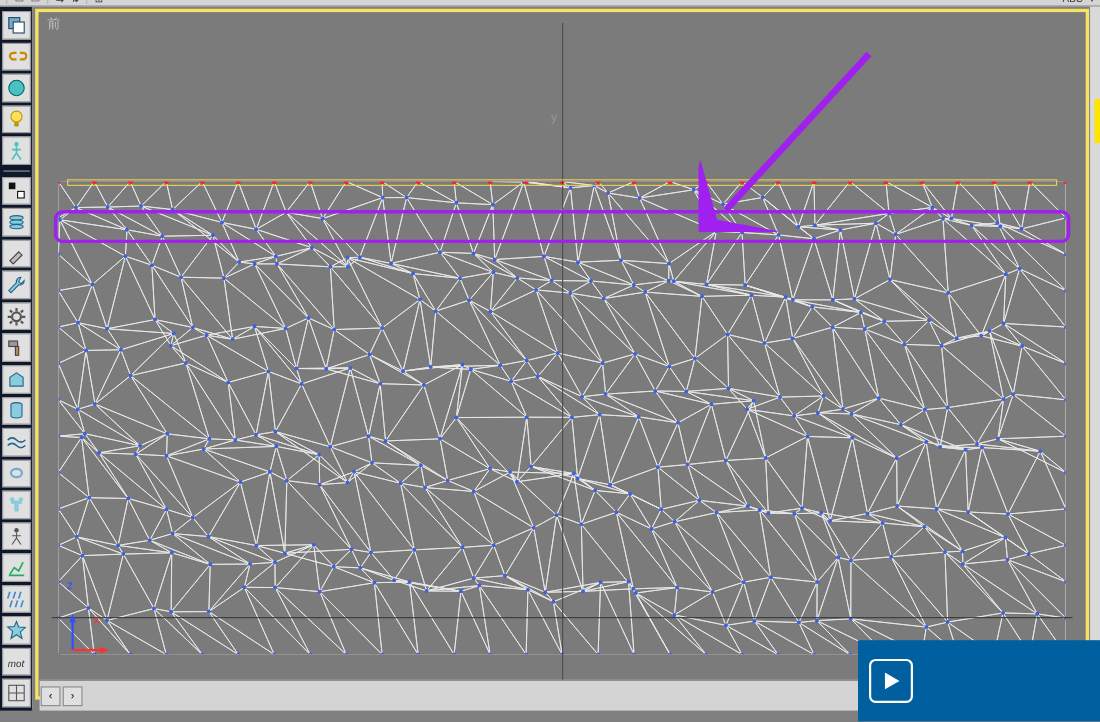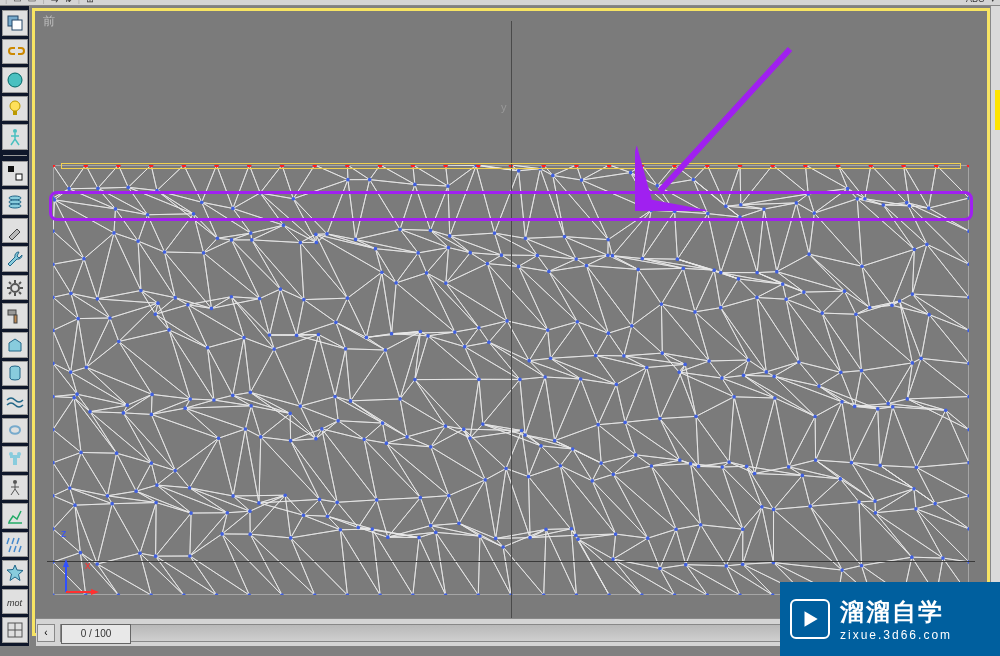--- a/index.html
+++ b/index.html
@@ -914,34 +914,27 @@
           <line x1="5" y1="35" x2="35" y2="35" stroke="#ff3030" stroke-width="2"></line>
           <polygon points="38,35 30,32 30,38" fill="#ff3030"></polygon>
         </svg>
         <span class="z-axis">z</span>
         <span class="x-axis">x</span>
       </div>
     </div>
 
     <div class="time-line">
       <span class="nav-btn">‹</span>
-      <div class="time-track">
-        <div class="time-handle">0 / 100</div>
-      </div>
       <span class="nav-btn">›</span>
     </div>
   </div>
 </div>
 
 <div class="right-panel-clip"></div>
 <div class="right-yellow-strip"></div>
 
 <div class="watermark">
   <div class="play">
     <svg viewBox="0 0 20 20">
         <polygon points="5,3 17,10 5,17" fill="#fff"></polygon>
       </svg>
   </div>
-  <div class="text-block">
-    <span class="title">溜溜自学</span>
-    <span class="url">zixue.3d66.com</span>
-  </div>
 </div>
 
 </body></html>

